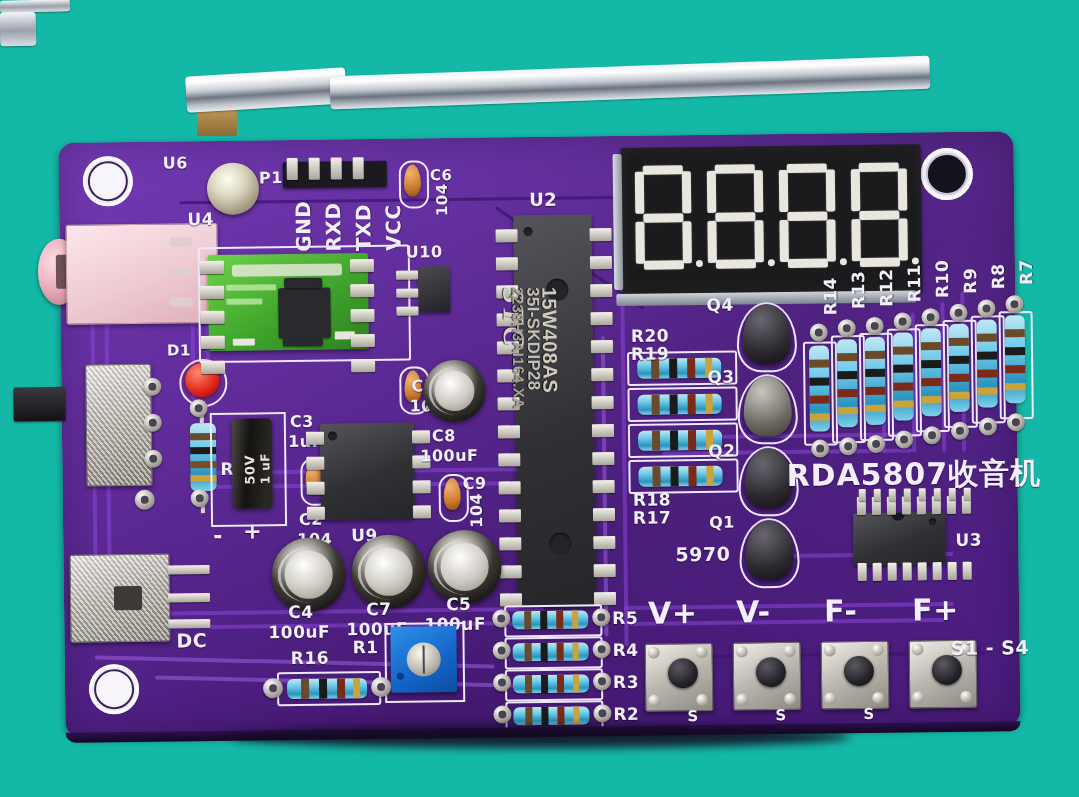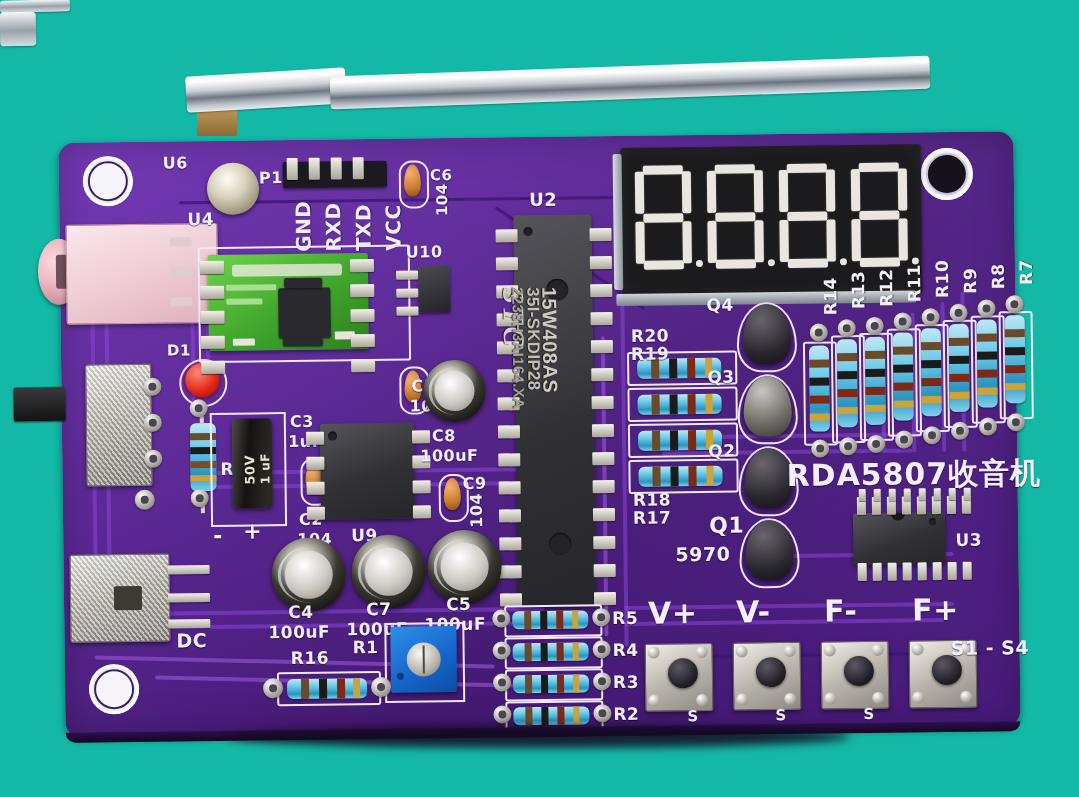--- a/index.html
+++ b/index.html
@@ -495,21 +495,21 @@
     <div class="to92-out" style="left:676px;top:240px;width:56px;height:66px;"></div>
     <div class="to92 lt" style="left:682px;top:242px;width:48px;height:60px;"></div>
     <div class="silk" style="left:646px;top:232px;font-size:17px;">Q3</div>
 
     <div class="to92-out" style="left:676px;top:312px;width:56px;height:66px;"></div>
     <div class="to92" style="left:682px;top:314px;width:48px;height:60px;"></div>
     <div class="silk" style="left:646px;top:306px;font-size:17px;">Q2</div>
 
     <div class="to92-out" style="left:676px;top:384px;width:56px;height:66px;"></div>
     <div class="to92" style="left:682px;top:386px;width:48px;height:60px;"></div>
-    <div class="silk" style="left:646px;top:378px;font-size:22px;">Q1</div>
+    <div class="silk" style="left:646px;top:378px;font-size:16px;">Q1</div>
     <div class="silk" style="left:612px;top:408px;font-size:19px;">5970</div>
 
     <div class="res-box" style="left:742px;top:208px;width:30px;height:100px;"></div>
     <div class="res" style="left:748px;top:212px;">
       <div class="body" style="left:0;top:0;width:20px;height:86px;"></div>
       <div class="band" style="left:0;top:14px;width:20px;height:8px;background:#6b4a2a;"></div>
       <div class="band" style="left:0;top:32px;width:20px;height:8px;background:#1b1b1b;"></div>
       <div class="band" style="left:0;top:50px;width:20px;height:8px;background:#7a2a16;"></div>
       <div class="band" style="left:0;top:68px;width:20px;height:7px;background:#caa33a;"></div>
     </div>

